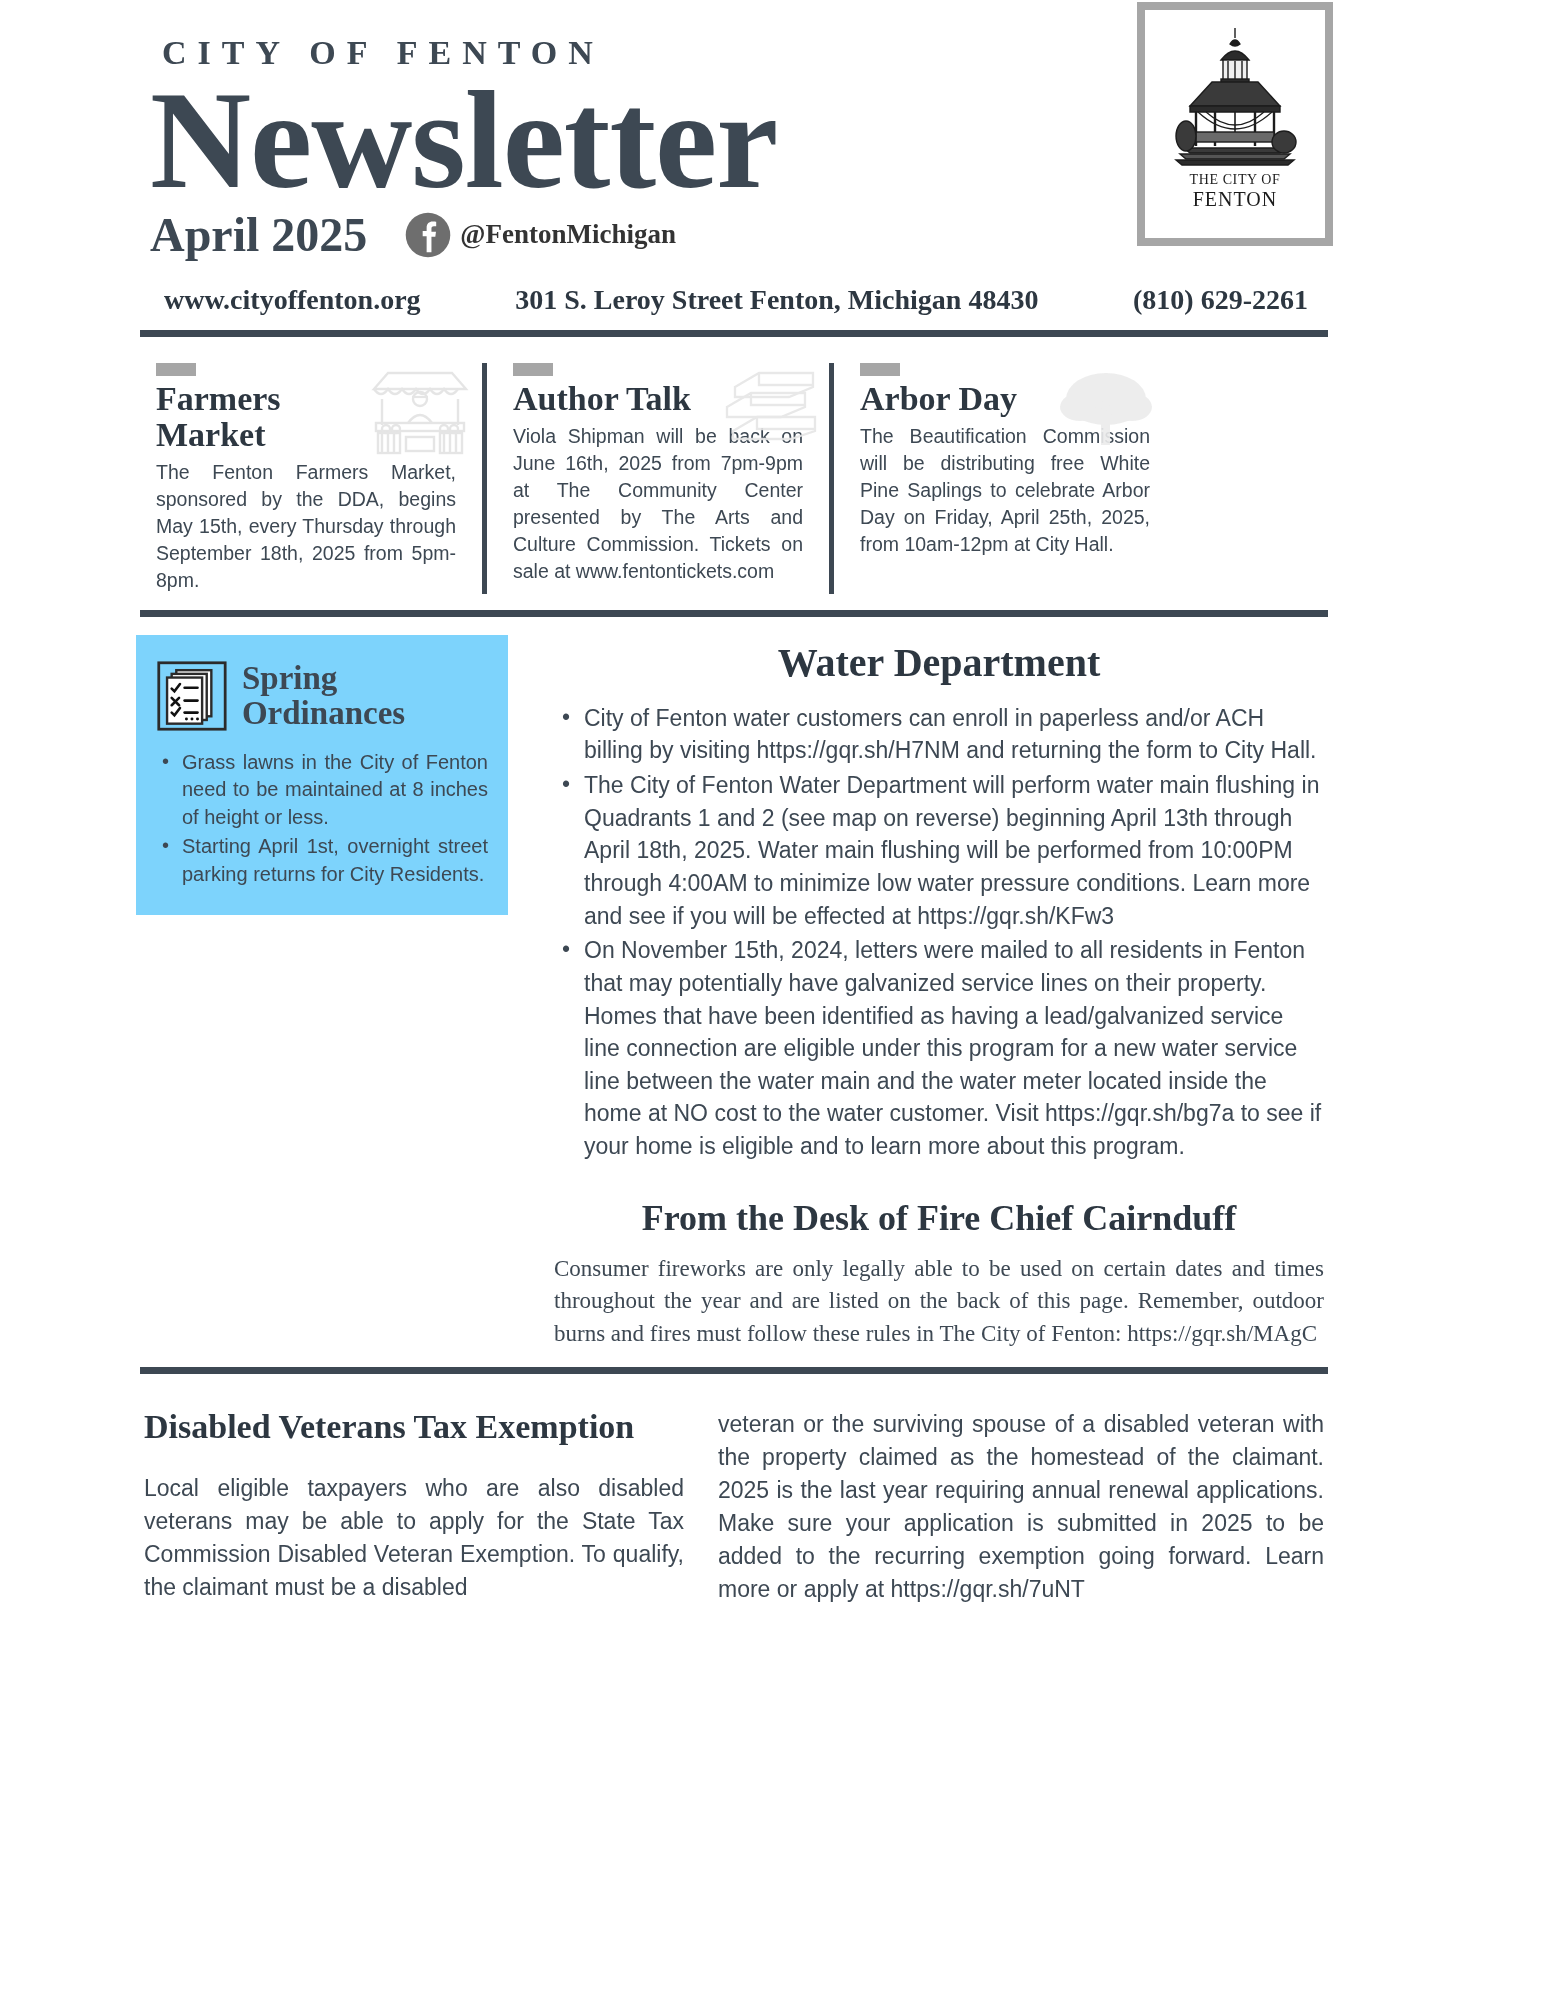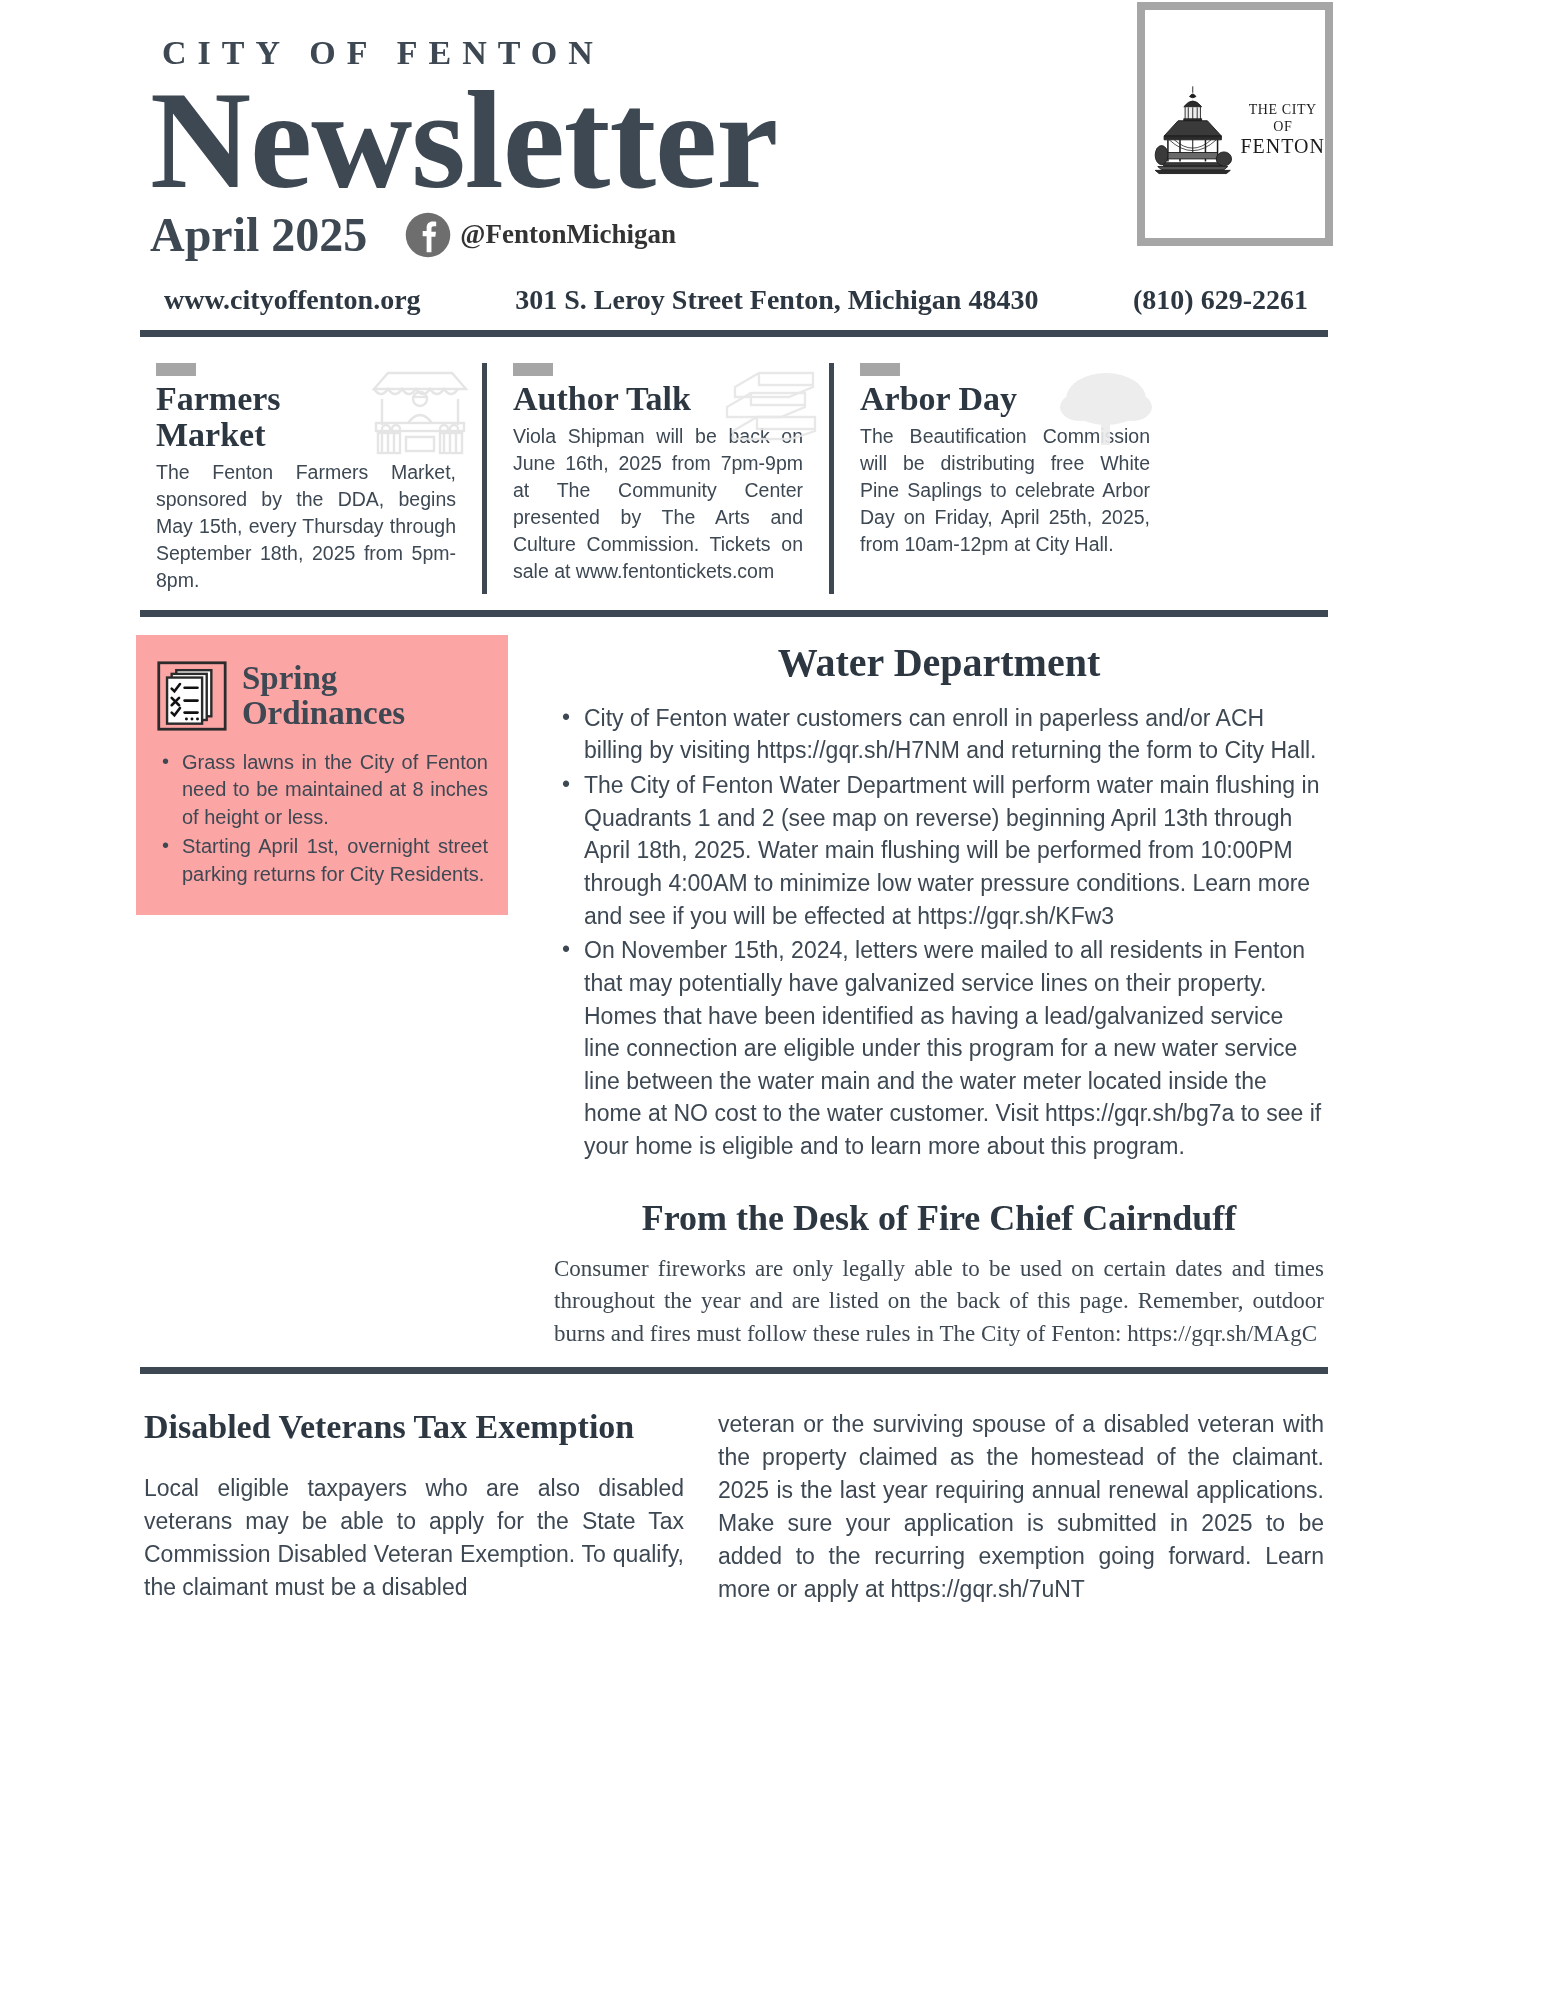--- a/index.html
+++ b/index.html
@@ -95,21 +95,21 @@
     height: 244px;
     background: #a6a6a6;
     padding: 8px;
     box-sizing: border-box;
   }
   .logo-inner {
     width: 100%;
     height: 100%;
     background: #ffffff;
     display: flex;
-    flex-direction: row;
+    flex-direction: column;
     align-items: center;
     justify-content: flex-start;
     box-sizing: border-box;
     padding-top: 10px;
   }
   .logo-inner svg { display: block; }
   .logo-cap {
     font-family: "Liberation Serif", serif;
     color: #1c1c1c;
     text-align: center;
@@ -189,21 +189,21 @@
 
   
   .mid {
     display: flex;
     margin-top: 18px;
     align-items: flex-start;
   }
   .ord-box {
     width: 372px;
     flex: 0 0 372px;
-    background: #fca5a5;
+    background: #7dd3fc;
     padding: 22px 20px 24px 20px;
     box-sizing: border-box;
     margin-left: -4px;
   }
   .ord-head {
     display: flex;
     align-items: center;
     gap: 14px;
     margin-bottom: 14px;
   }

